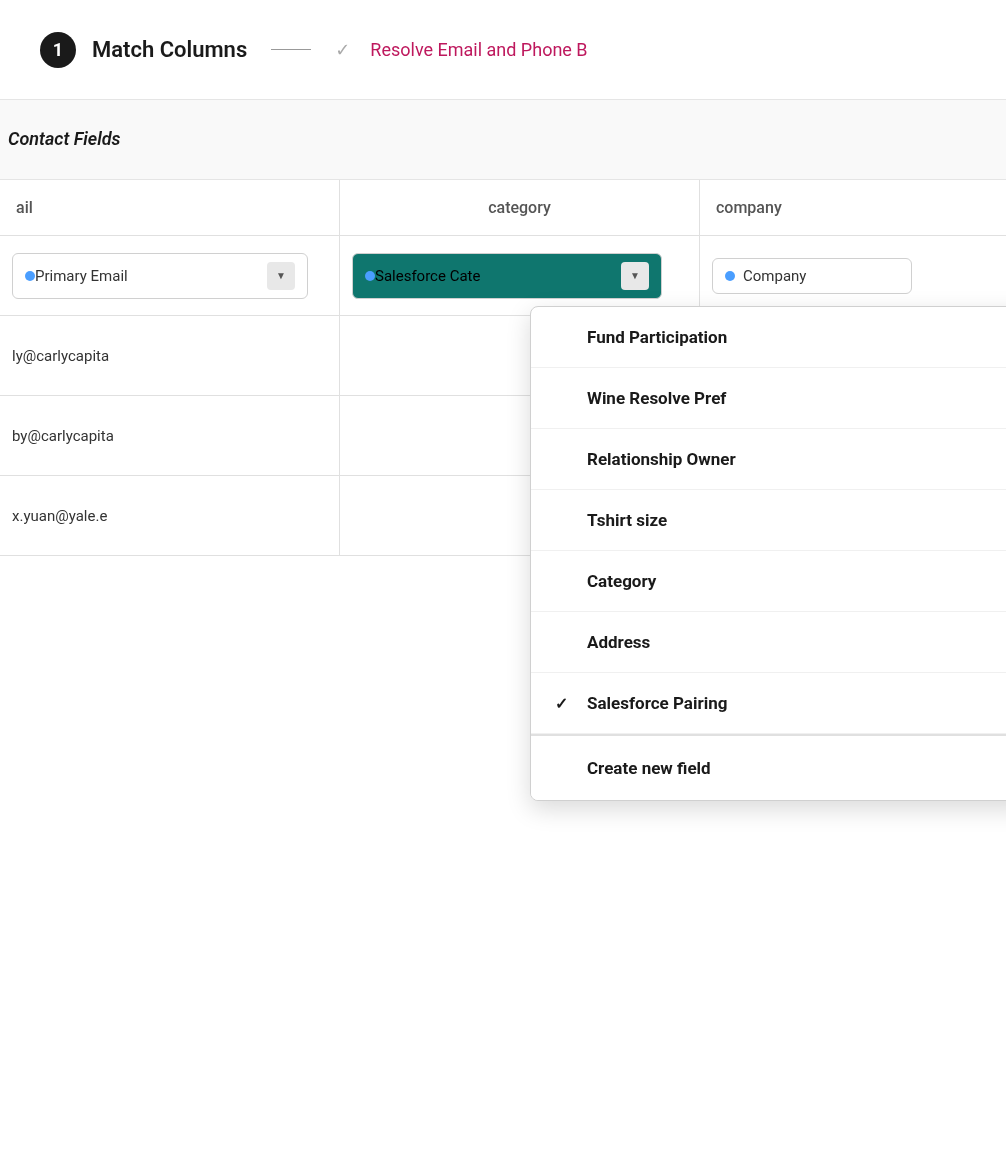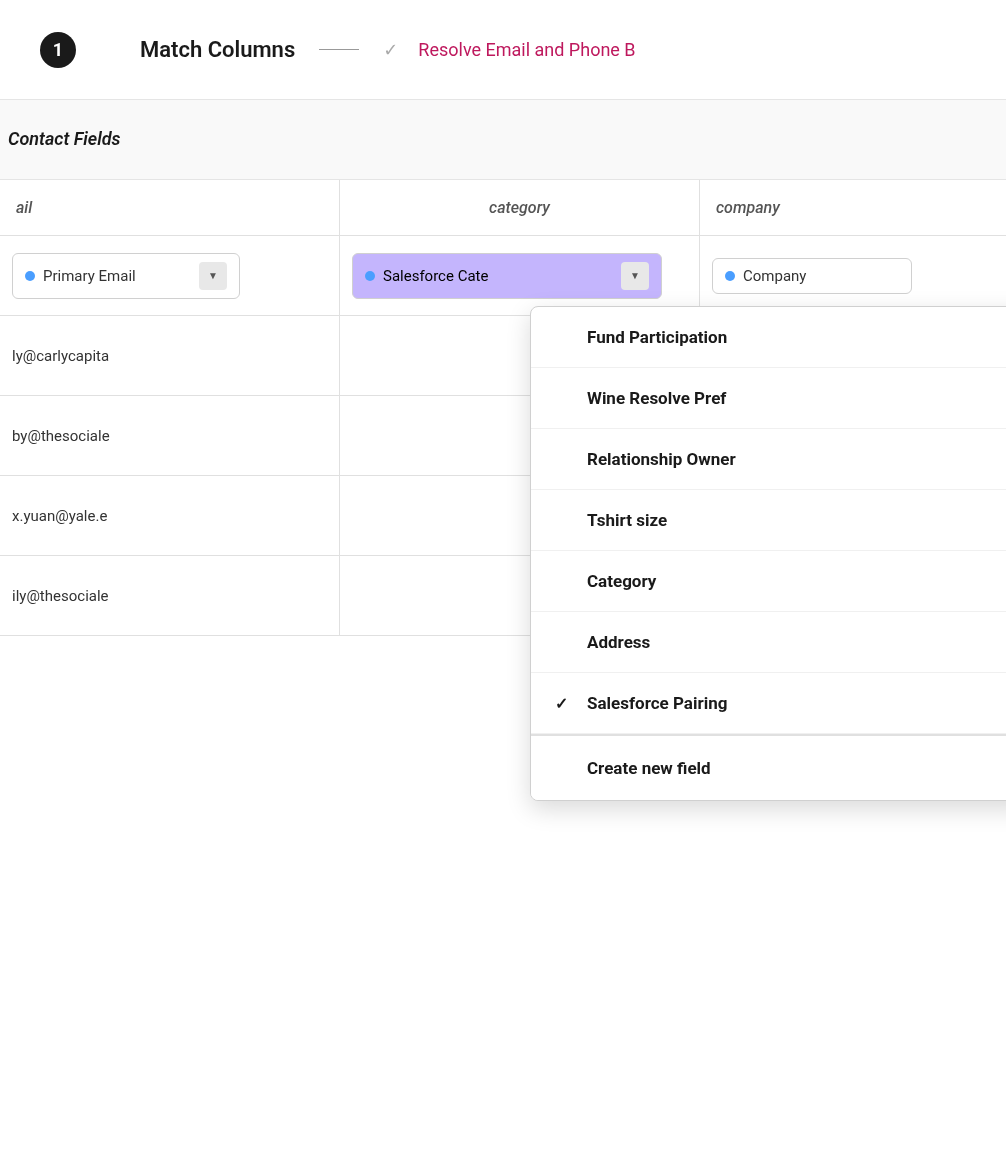--- a/index.html
+++ b/index.html
@@ -41,21 +41,20 @@
       align-items: center;
       justify-content: center;
       font-weight: 700;
       font-size: 18px;
     }
 
     .step-title {
       font-size: 22px;
       font-weight: 600;
       color: #1a1a1a;
-      margin-left: 48px;
     }
 
     .step-divider {
       width: 40px;
       height: 1px;
       background: #999;
       margin: 0 8px;
     }
 
     .step-check {
@@ -88,21 +87,20 @@
       display: flex;
       border-bottom: 1px solid #e0e0e0;
       background: #fff;
     }
 
     .col-header {
       padding: 18px 16px;
       font-size: 16px;
       font-weight: 500;
       color: #555;
-      font-style: italic;
     }
 
     .col-header-email {
       width: 340px;
       border-right: 1px solid #e0e0e0;
     }
 
     .col-header-category {
       width: 360px;
       border-right: 1px solid #e0e0e0;
@@ -145,41 +143,40 @@
 
     .cell-company {
       flex: 1;
       font-size: 15px;
       color: #333;
     }
 
     .dropdown-select {
       display: flex;
       align-items: center;
-      gap: 8px;
+      gap: 0;
       border: 1.5px solid #d0d0d0;
       border-radius: 6px;
       padding: 8px 12px;
       font-size: 15px;
-      background: #c4b5fd;
+      background: #0f766e;
       cursor: pointer;
       width: 310px;
     }
 
     .dropdown-select-email {
       display: flex;
       align-items: center;
-      gap: 8px;
       border: 1.5px solid #d0d0d0;
       border-radius: 6px;
       padding: 8px 12px;
       font-size: 15px;
       background: #fff;
       cursor: pointer;
-      width: 228px;
+      width: 296px;
     }
 
     .dropdown-select-company {
       display: flex;
       align-items: center;
       gap: 8px;
       border: 1.5px solid #d0d0d0;
       border-radius: 6px;
       padding: 8px 12px;
       font-size: 15px;
@@ -372,41 +369,32 @@
       <span>ly@carlycapita</span>
     </div>
     <div class="field-cell cell-category"></div>
     <div class="field-cell cell-company">
       <span>Carly Capital</span>
     </div>
   </div>
 
   <div class="field-row">
     <div class="field-cell cell-email">
-      <span>by@thesociale</span>
+      <span>by@carlycapita</span>
     </div>
     <div class="field-cell cell-category"></div>
     <div class="field-cell cell-company">
       <span>Tech Champions</span>
     </div>
   </div>
 
   <div class="field-row">
     <div class="field-cell cell-email">
       <span>x.yuan@yale.e</span>
     </div>
     <div class="field-cell cell-category"></div>
     <div class="field-cell cell-company">
       <span>Yale</span>
     </div>
   </div>
 
-  <div class="field-row">
-    <div class="field-cell cell-email">
-      <span>ily@thesociale</span>
-    </div>
-    <div class="field-cell cell-category"></div>
-    <div class="field-cell cell-company">
-      <span>The Social LLC</span>
-    </div>
-  </div>
 
 </div>
 
 </body></html>

